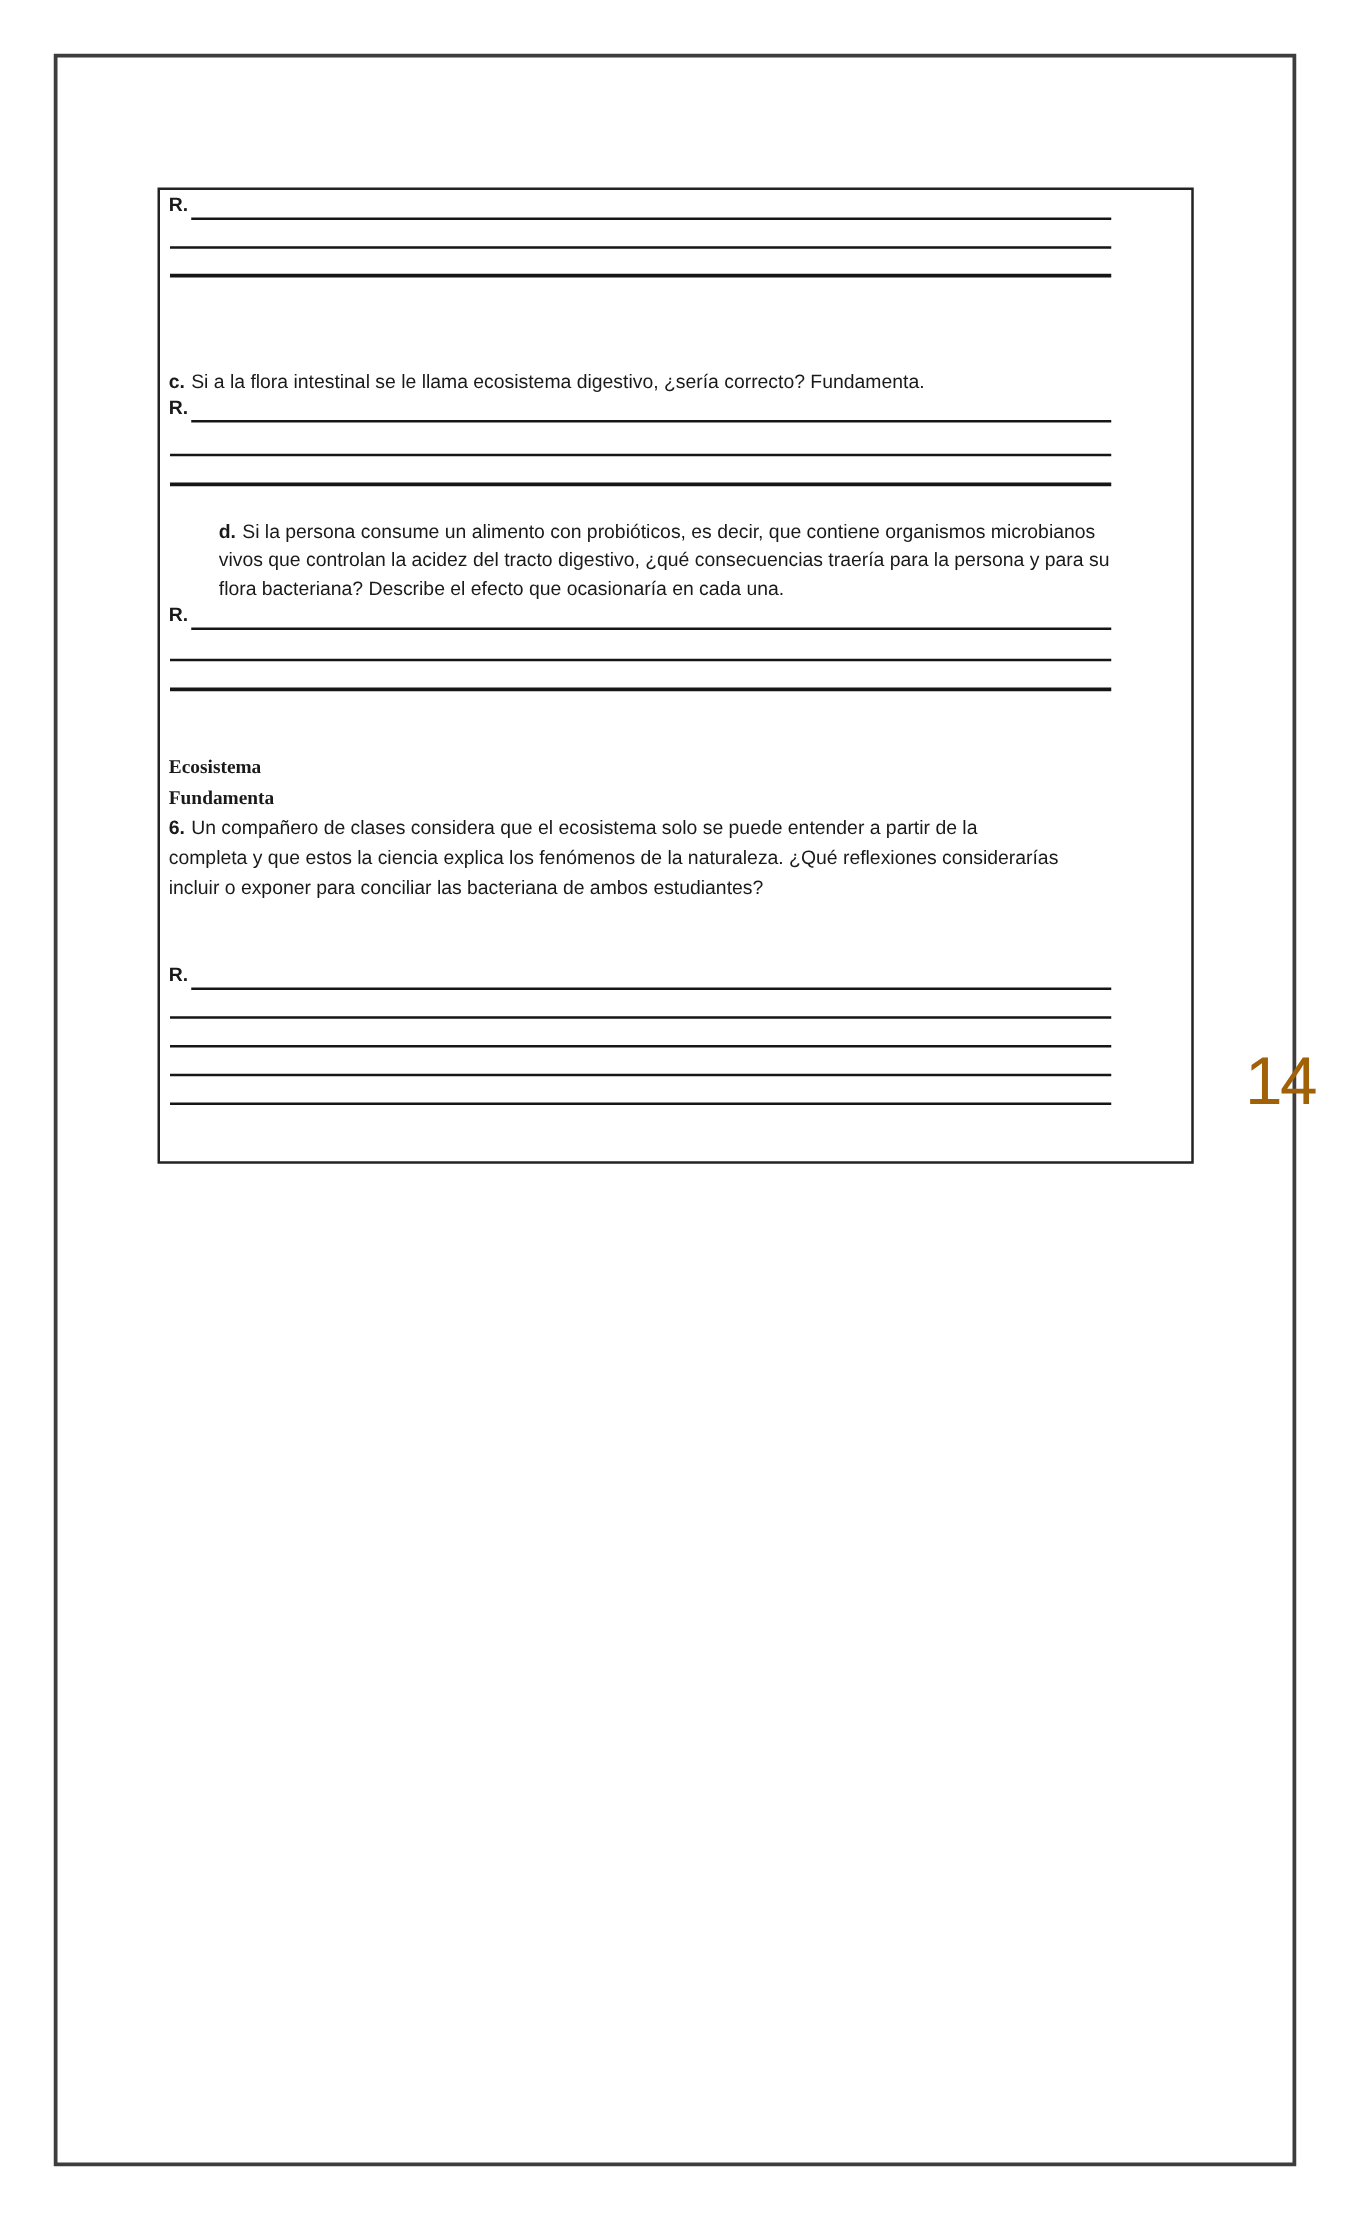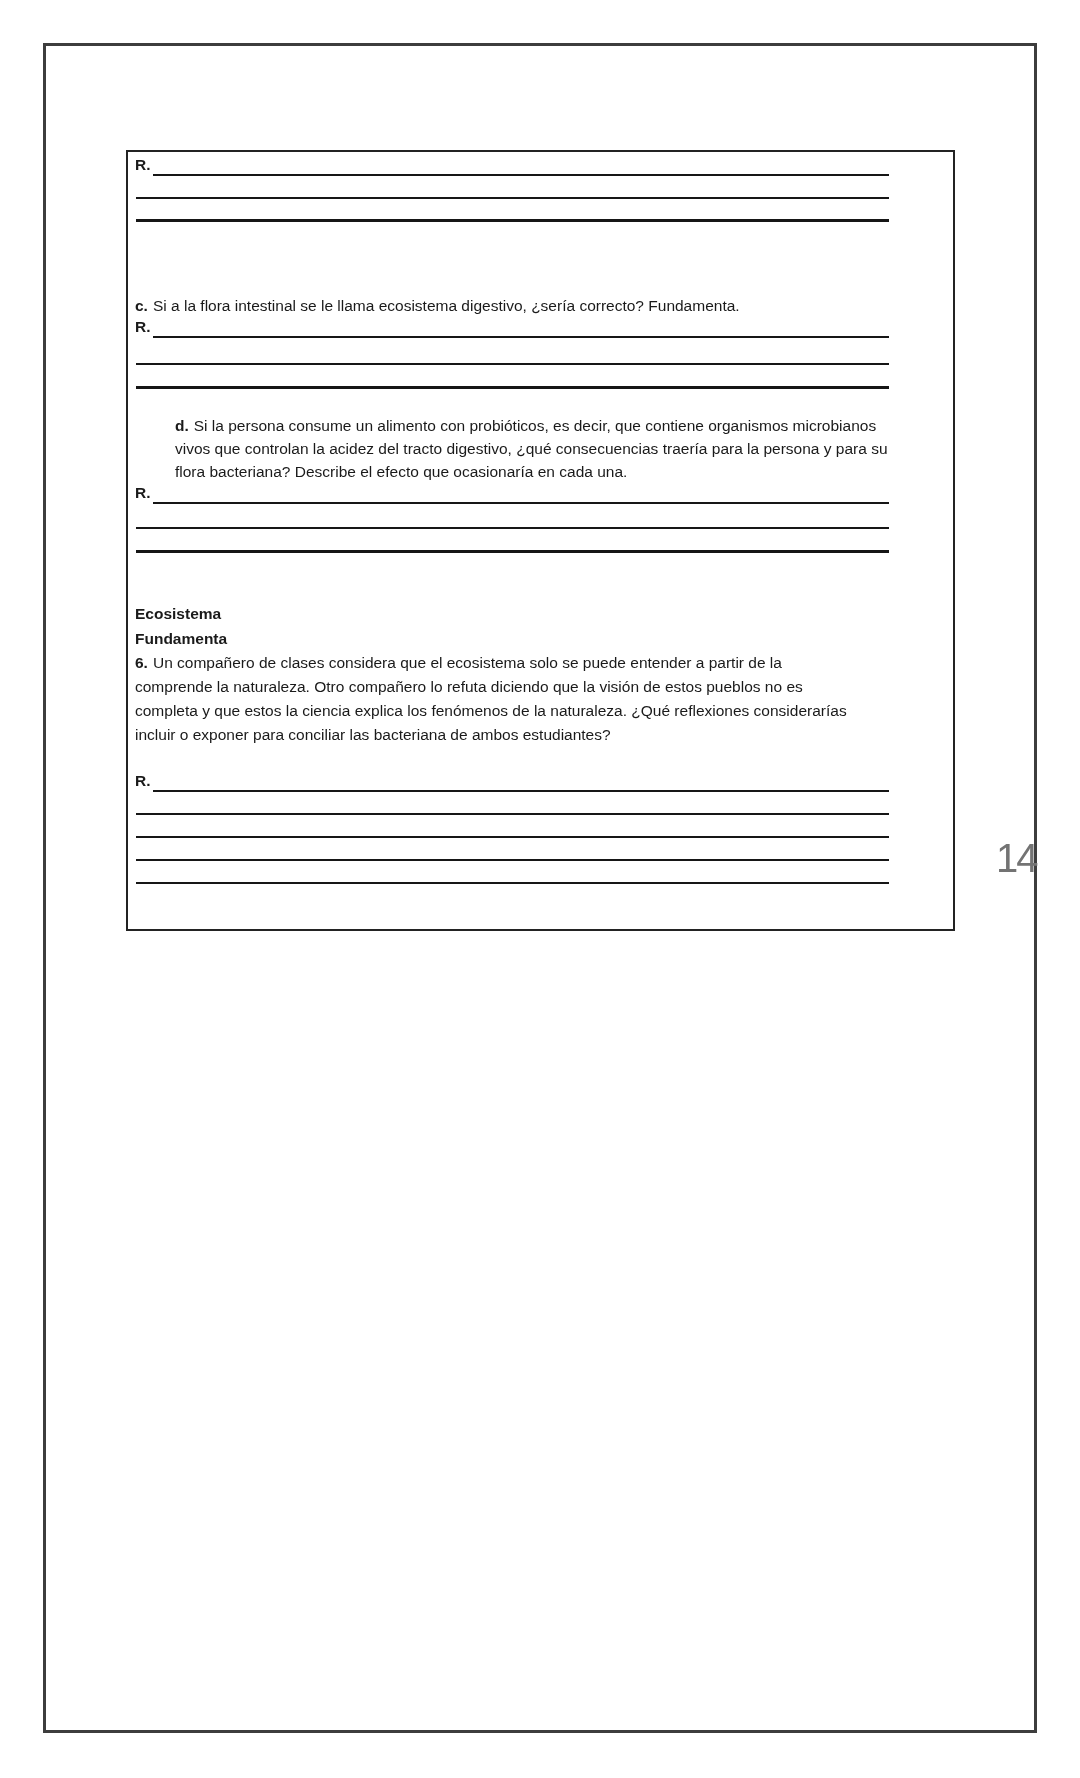--- a/index.html
+++ b/index.html
@@ -57,29 +57,30 @@
   .lh24 .pline { line-height: 24px; height: 24px; }
   .lh23 .pline { line-height: 23px; height: 23px; margin-left: 40px; }
   .bold { font-weight: bold; }
   .prefix { margin-right: 5px; }
   .heading {
     position: absolute;
     left: 7px;
     font-weight: bold;
     font-size: 15.5px;
     line-height: 24px;
+    font-family: Liberation Serif, serif;
   }
   .pagenum {
     position: absolute;
     left: 996px;
     top: 838px;
-    font-size: 40px;
+    font-size: 54px;
     line-height: 1;
     letter-spacing: -2px;
-    color: #737373;
+    color: #a16207;
   }
 </style>
 </head>
 <body>
 
 <div class="page">
   <div class="qbox">
 
     <div class="r-label" style="top:2px">R.</div>
     <div class="rule after-r" style="top:22px"></div>
@@ -108,21 +109,20 @@
     <div class="rule full" style="top:375px"></div>
     <div class="rule full thick" style="top:398px"></div>
 
     <div class="heading" style="top:450px">Ecosistema</div>
     <div class="heading" style="top:475px">Fundamenta</div>
 
     <div class="para lh24" style="top:499px">
       <span class="pline">
         <span class="bold prefix">6.</span><span>Un compañero de clases considera que el ecosistema solo se puede entender a partir de la</span>
       </span>
-      <span class="pline">comprende la naturaleza. Otro compañero lo refuta diciendo que la visión de estos pueblos no es</span>
       <span class="pline">completa y que estos la ciencia explica los fenómenos de la naturaleza. ¿Qué reflexiones considerarías</span>
       <span class="pline">incluir o exponer para conciliar las bacteriana de ambos estudiantes?</span>
     </div>
     <div class="r-label" style="top:618px">R.</div>
     <div class="rule after-r" style="top:638px"></div>
     <div class="rule full" style="top:661px"></div>
     <div class="rule full" style="top:684px"></div>
     <div class="rule full" style="top:707px"></div>
     <div class="rule full" style="top:730px"></div>
 

